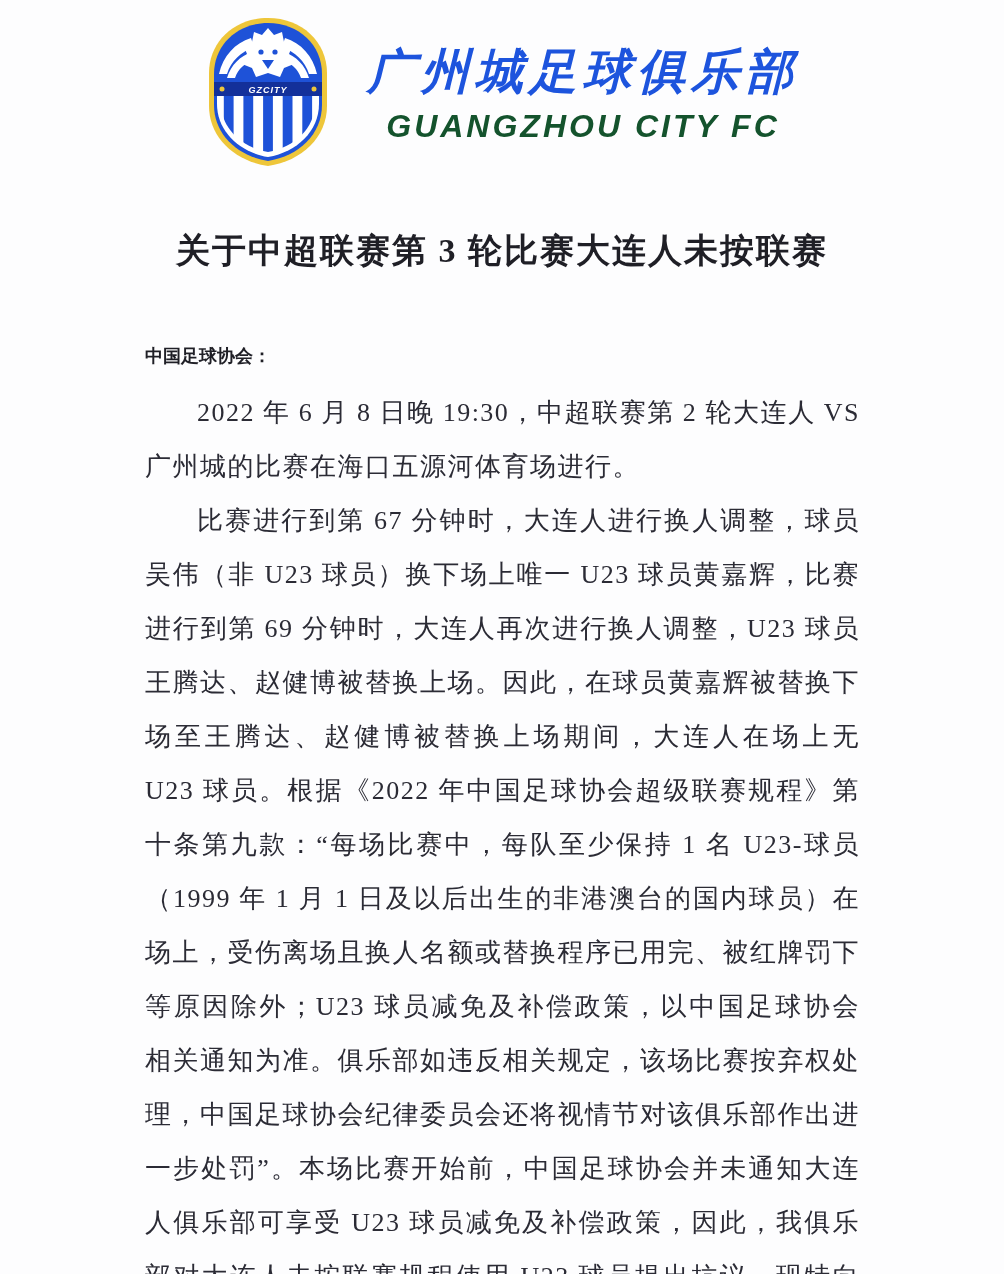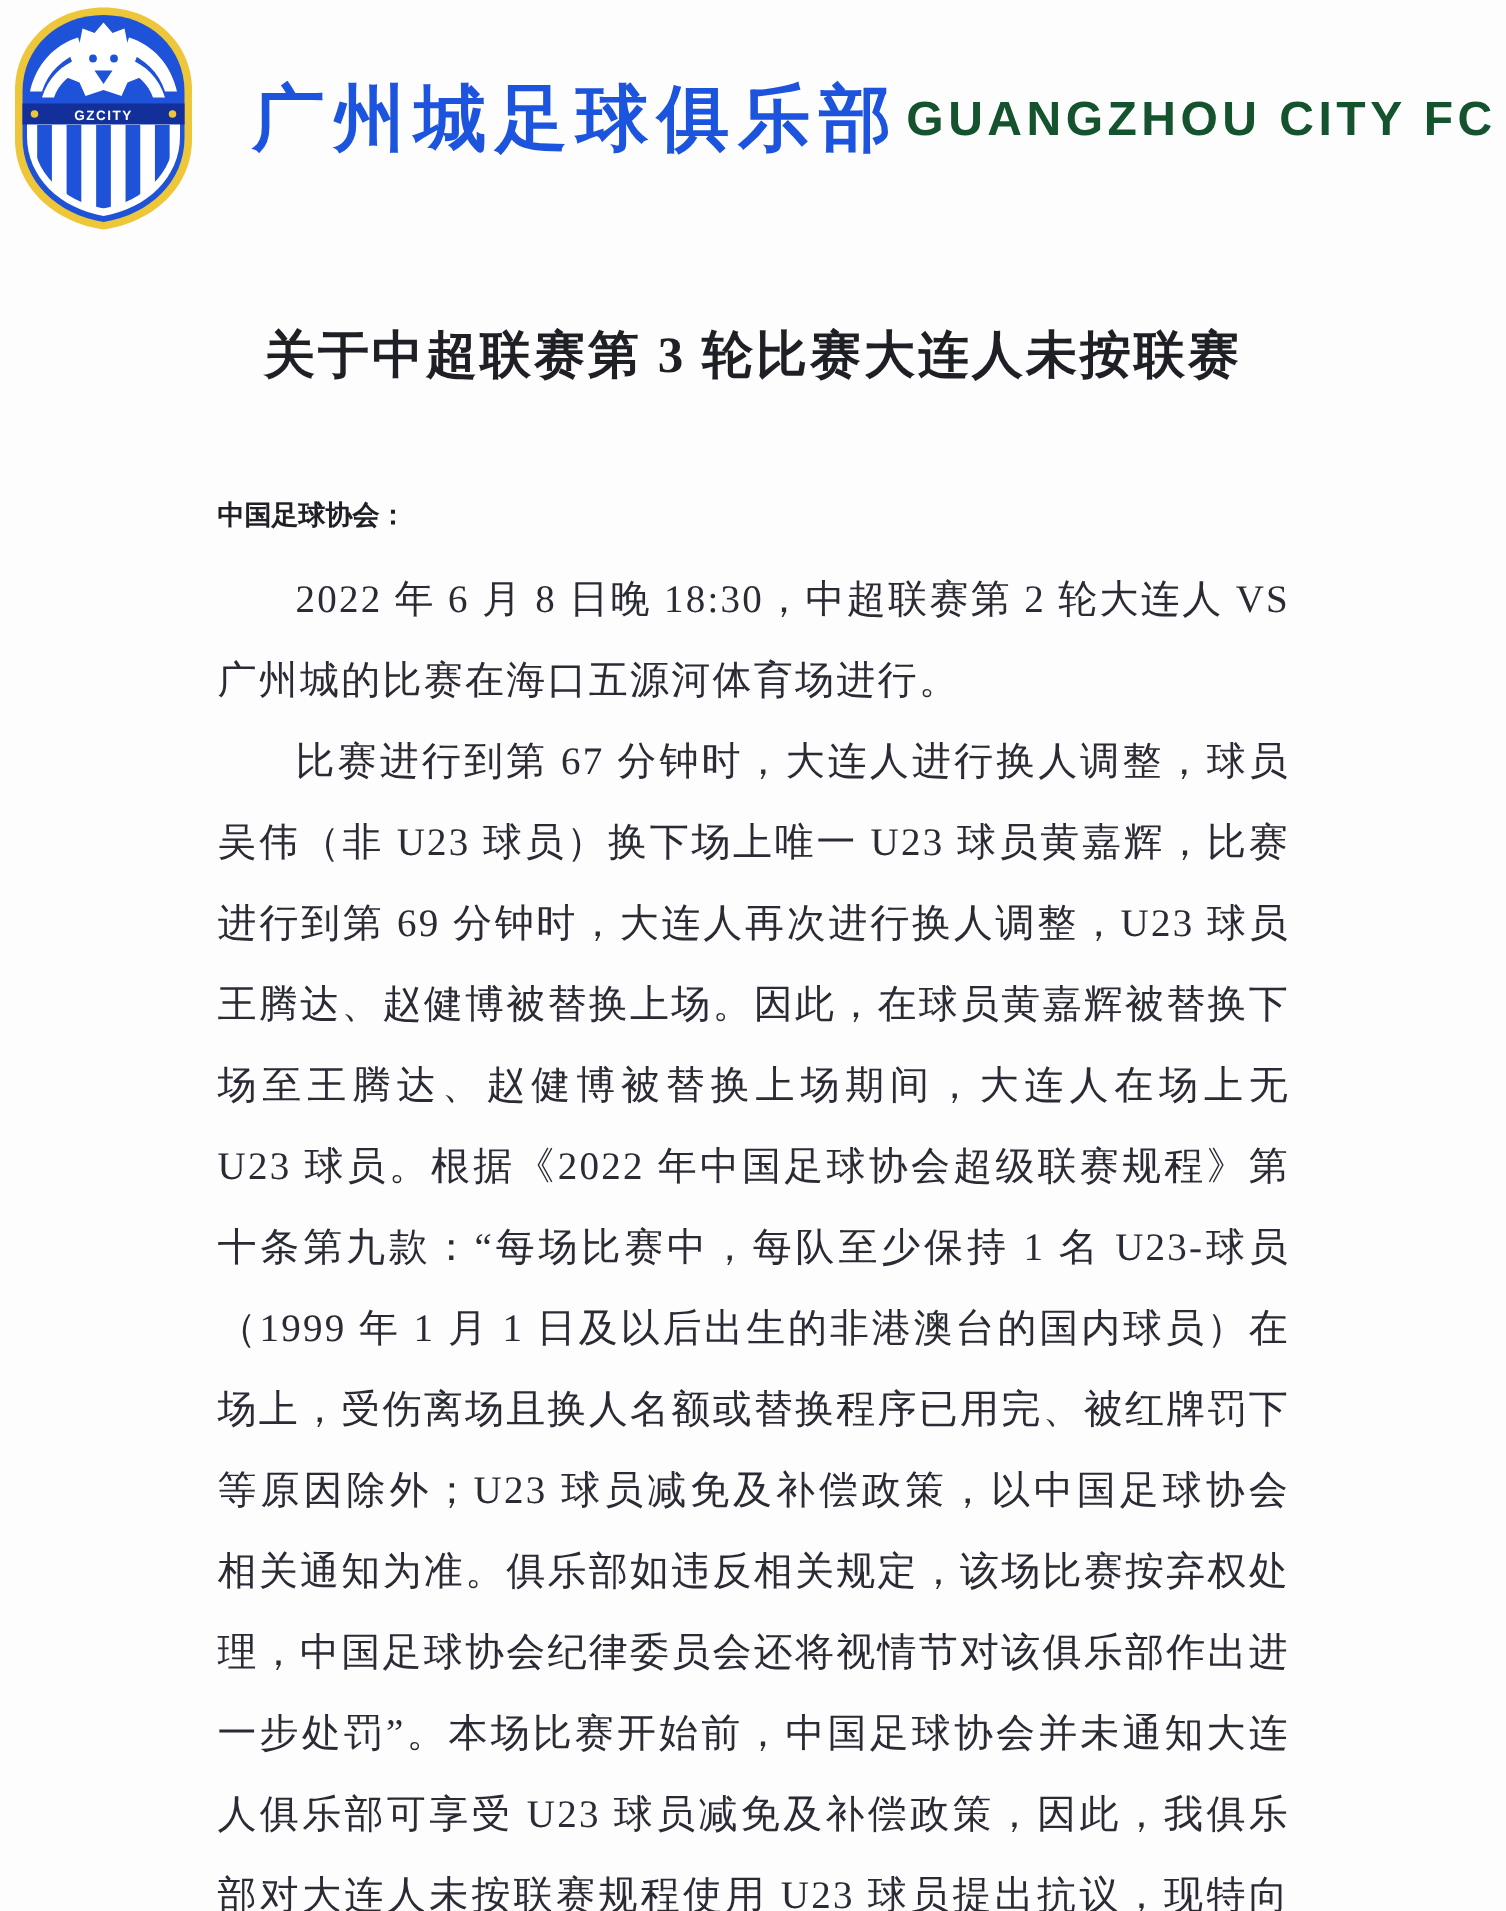--- a/index.html
+++ b/index.html
@@ -15,24 +15,25 @@
     height: 1274px;
     background: #fdfdfe;
     overflow: hidden;
   }
   
   .letterhead {
     display: flex;
     align-items: center;
     justify-content: center;
     gap: 36px;
-    padding-top: 3px;
+    padding-top: 16px;
+    font-style: italic;
   }
   .crest { width: 126px; height: 152px; flex: 0 0 auto; }
-  .club-names { display: flex; flex-direction: row; align-items: center; gap: 4px; }
+  .club-names { display: flex; flex-direction: column; align-items: center; gap: 4px; }
   .club-name-cn {
     font-family: "Liberation Sans", sans-serif;
     font-weight: bold;
     font-size: 48px;
     letter-spacing: 6px;
     color: #1d54dd;
     white-space: nowrap;
   }
   .club-name-en {
     font-family: "Liberation Sans", sans-serif;
@@ -118,17 +119,17 @@
     </div>
   </div>
 
   <div class="doc-title">
     <div>关于中超联赛第 3 轮比赛大连人未按联赛</div>
   </div>
 
   <div class="salutation">中国足球协会：</div>
 
   <div class="body-text">
-    <p>2022 年 6 月 8 日晚 18:30，中超联赛第 2 轮大连人 VS 广州城的比赛在海口五源河体育场进行。</p>
+    <p>2022 年 6 月 8 日晚 19:30，中超联赛第 2 轮大连人 VS 广州城的比赛在海口五源河体育场进行。</p>
     <p>比赛进行到第 67 分钟时，大连人进行换人调整，球员吴伟（非 U23 球员）换下场上唯一 U23 球员黄嘉辉，比赛进行到第 69 分钟时，大连人再次进行换人调整，U23 球员王腾达、赵健博被替换上场。因此，在球员黄嘉辉被替换下场至王腾达、赵健博被替换上场期间，大连人在场上无 U23 球员。根据《2022 年中国足球协会超级联赛规程》第十条第九款：“每场比赛中，每队至少保持 1 名 U23-球员（1999 年 1 月 1 日及以后出生的非港澳台的国内球员）在场上，受伤离场且换人名额或替换程序已用完、被红牌罚下等原因除外；U23 球员减免及补偿政策，以中国足球协会相关通知为准。俱乐部如违反相关规定，该场比赛按弃权处理，中国足球协会纪律委员会还将视情节对该俱乐部作出进一步处罚”。本场比赛开始前，中国足球协会并未通知大连人俱乐部可享受 U23 球员减免及补偿政策，因此，我俱乐部对大连人未按联赛规程使用 U23 球员提出抗议，现特向贵协会申请按中超联赛规</p>
   </div>
 
 </div>
 
 </body></html>

